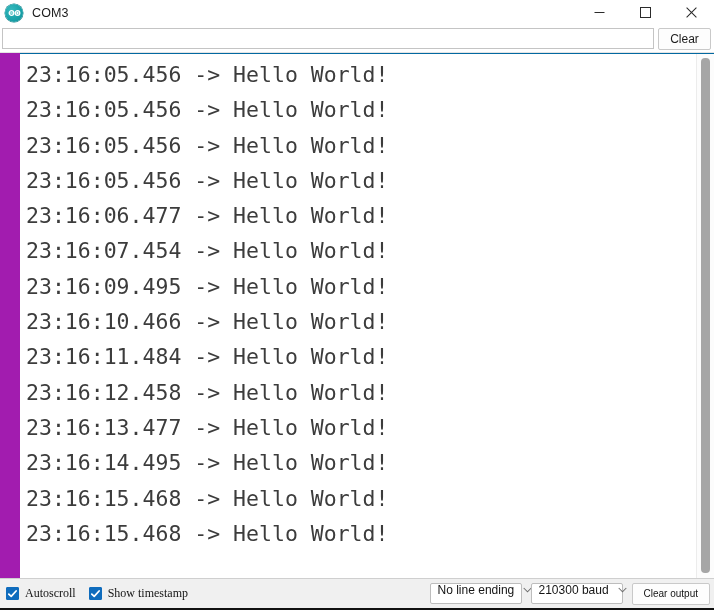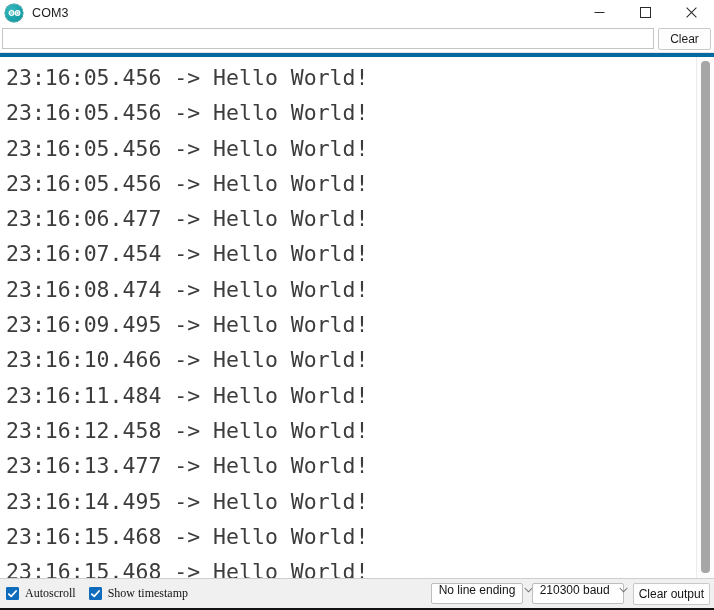--- a/index.html
+++ b/index.html
@@ -119,21 +119,22 @@
     background: #e4e4e4;
   }
 
   
   .console-wrap {
     flex: 1;
     position: relative;
     background: #ffffff;
     display: flex;
     overflow: hidden;
-    border-top: 4px solid #0369a1;
+    border-top: 1px solid #0369a1;
+    margin-left: 20px;
   }
   .console {
     flex: 1;
     overflow: hidden;
     padding: 3px 0 0 6px;
     box-sizing: border-box;
   }
   .log-line {
     font-family: "DejaVu Sans Mono", "Liberation Mono", monospace;
     font-size: 21.5px;
@@ -225,26 +226,26 @@
     margin-left: 9px;
     display: flex;
     align-items: center;
   }
   .select-arrow svg { display: block; }
   #line-ending-select { width: 92px; }
   #baud-select { width: 92px; }
   .clear-btn {
     height: 22px;
     box-sizing: border-box;
-    padding: 0 5px;
+    padding: 0 11px;
     background: #fdfdfd;
     border: 1px solid #c9c9c9;
     border-radius: 2px;
     font-family: "Liberation Sans", sans-serif;
-    font-size: 12px;
+    font-size: 10px;
     color: #141414;
     cursor: default;
     white-space: nowrap;
   }
 </style>
 </head>
 <body>
 
 <div class="window">
 
@@ -289,21 +290,20 @@
   <div class="thin-sep"></div>
 
   <div class="console-wrap">
     <div class="console" id="console-output">
         <div class="log-line">23:16:05.456 -&gt; Hello World!</div>
         <div class="log-line">23:16:05.456 -&gt; Hello World!</div>
         <div class="log-line">23:16:05.456 -&gt; Hello World!</div>
         <div class="log-line">23:16:05.456 -&gt; Hello World!</div>
         <div class="log-line">23:16:06.477 -&gt; Hello World!</div>
         <div class="log-line">23:16:07.454 -&gt; Hello World!</div>
-        <div class="log-line">23:16:08.474 -&gt; Hello World!</div>
         <div class="log-line">23:16:09.495 -&gt; Hello World!</div>
         <div class="log-line">23:16:10.466 -&gt; Hello World!</div>
         <div class="log-line">23:16:11.484 -&gt; Hello World!</div>
         <div class="log-line">23:16:12.458 -&gt; Hello World!</div>
         <div class="log-line">23:16:13.477 -&gt; Hello World!</div>
         <div class="log-line">23:16:14.495 -&gt; Hello World!</div>
         <div class="log-line">23:16:15.468 -&gt; Hello World!</div>
         <div class="log-line">23:16:15.468 -&gt; Hello World!</div>
       </div>
     <div class="scrollbar">

